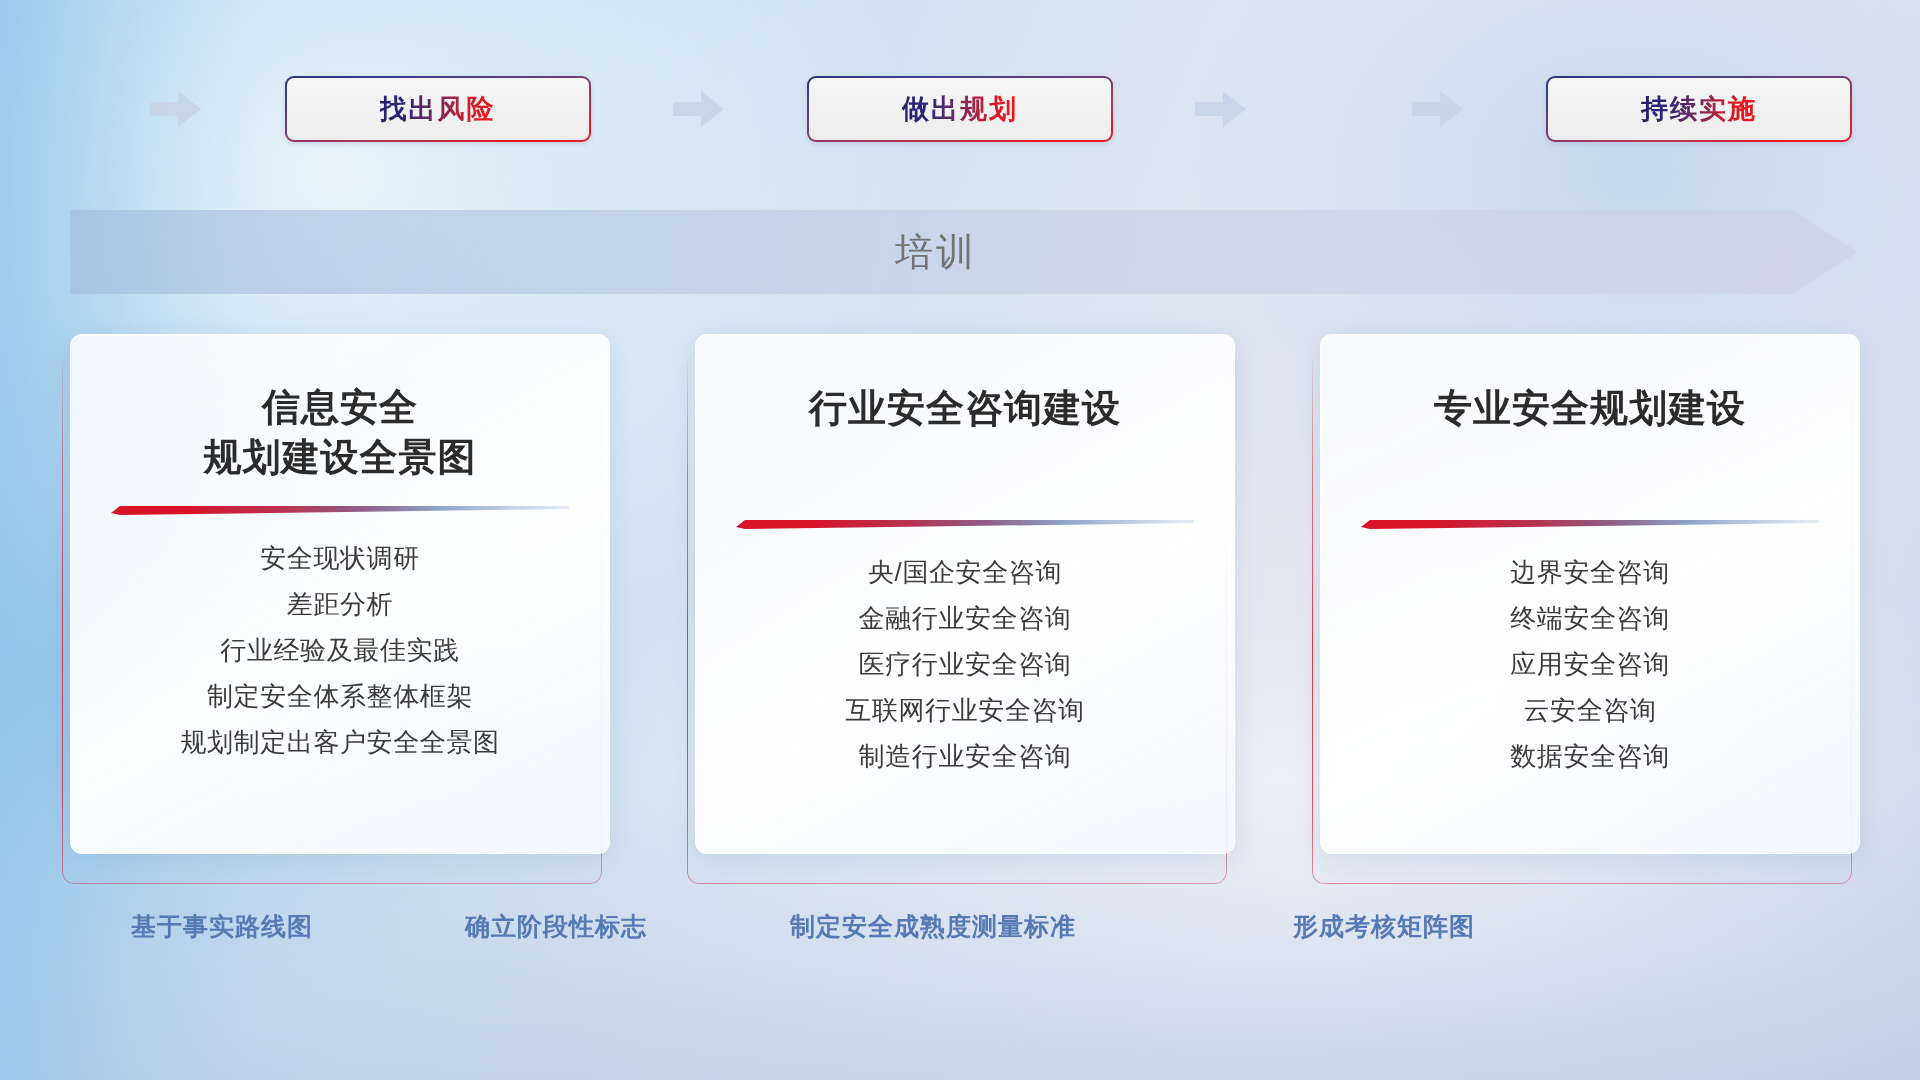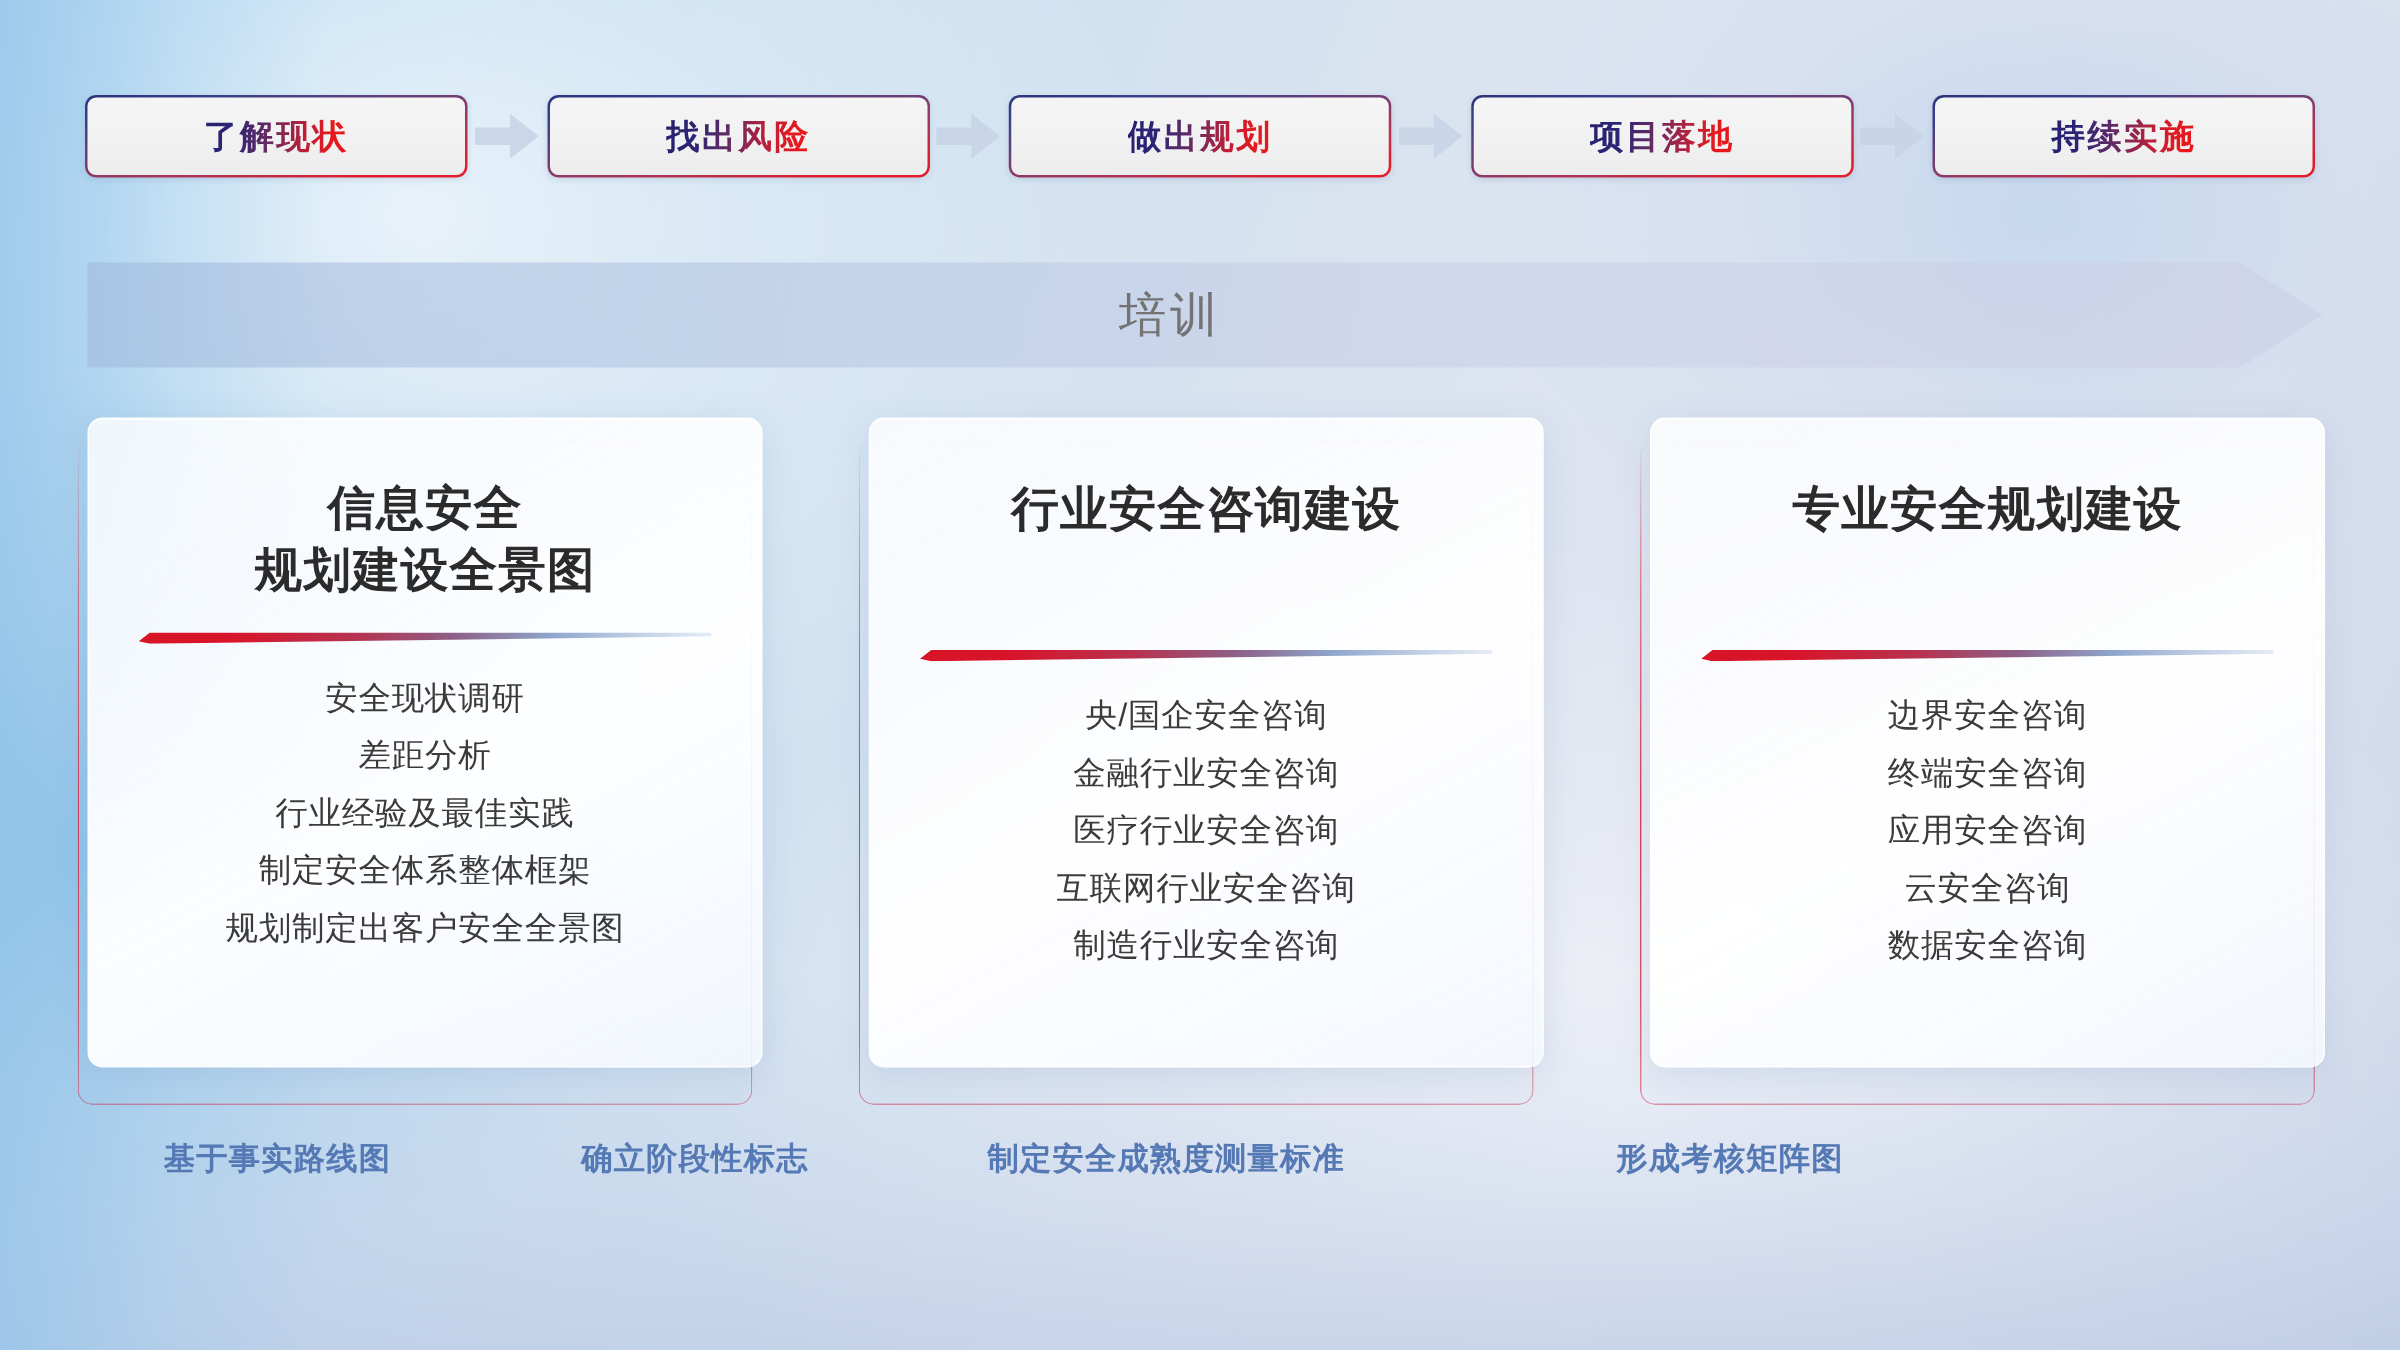--- a/index.html
+++ b/index.html
@@ -314,25 +314,20 @@
   <div class="bg-base"></div>
   <div class="bg-glow-a"></div>
   <div class="bg-glow-d"></div>
   <div class="bg-glow-b"></div>
   <div class="bg-glow-c"></div>
   <div class="bg-tint-bottom"></div>
   <div class="bg-tint-left"></div>
 
   <div id="steps">
 
-    <div class="step-chip">
-      <div class="step-chip-inner">
-        <span class="step-label">了解现状</span>
-      </div>
-    </div>
     <div class="step-arrow">
       <svg width="52" height="40" viewBox="0 0 52 40" aria-hidden="true">
         <path d="M0 13 H28 V2 L51 20 L28 38 V27 H0 Z" fill="#c6d4e6" opacity="0.88"></path>
       </svg>
     </div>
 
     <div class="step-chip">
       <div class="step-chip-inner">
         <span class="step-label">找出风险</span>
       </div>
@@ -347,25 +342,20 @@
       <div class="step-chip-inner">
         <span class="step-label">做出规划</span>
       </div>
     </div>
     <div class="step-arrow">
       <svg width="52" height="40" viewBox="0 0 52 40" aria-hidden="true">
         <path d="M0 13 H28 V2 L51 20 L28 38 V27 H0 Z" fill="#c6d4e6" opacity="0.88"></path>
       </svg>
     </div>
 
-    <div class="step-chip">
-      <div class="step-chip-inner">
-        <span class="step-label">项目落地</span>
-      </div>
-    </div>
     <div class="step-arrow">
       <svg width="52" height="40" viewBox="0 0 52 40" aria-hidden="true">
         <path d="M0 13 H28 V2 L51 20 L28 38 V27 H0 Z" fill="#c6d4e6" opacity="0.88"></path>
       </svg>
     </div>
 
     <div class="step-chip">
       <div class="step-chip-inner">
         <span class="step-label">持续实施</span>
       </div>

